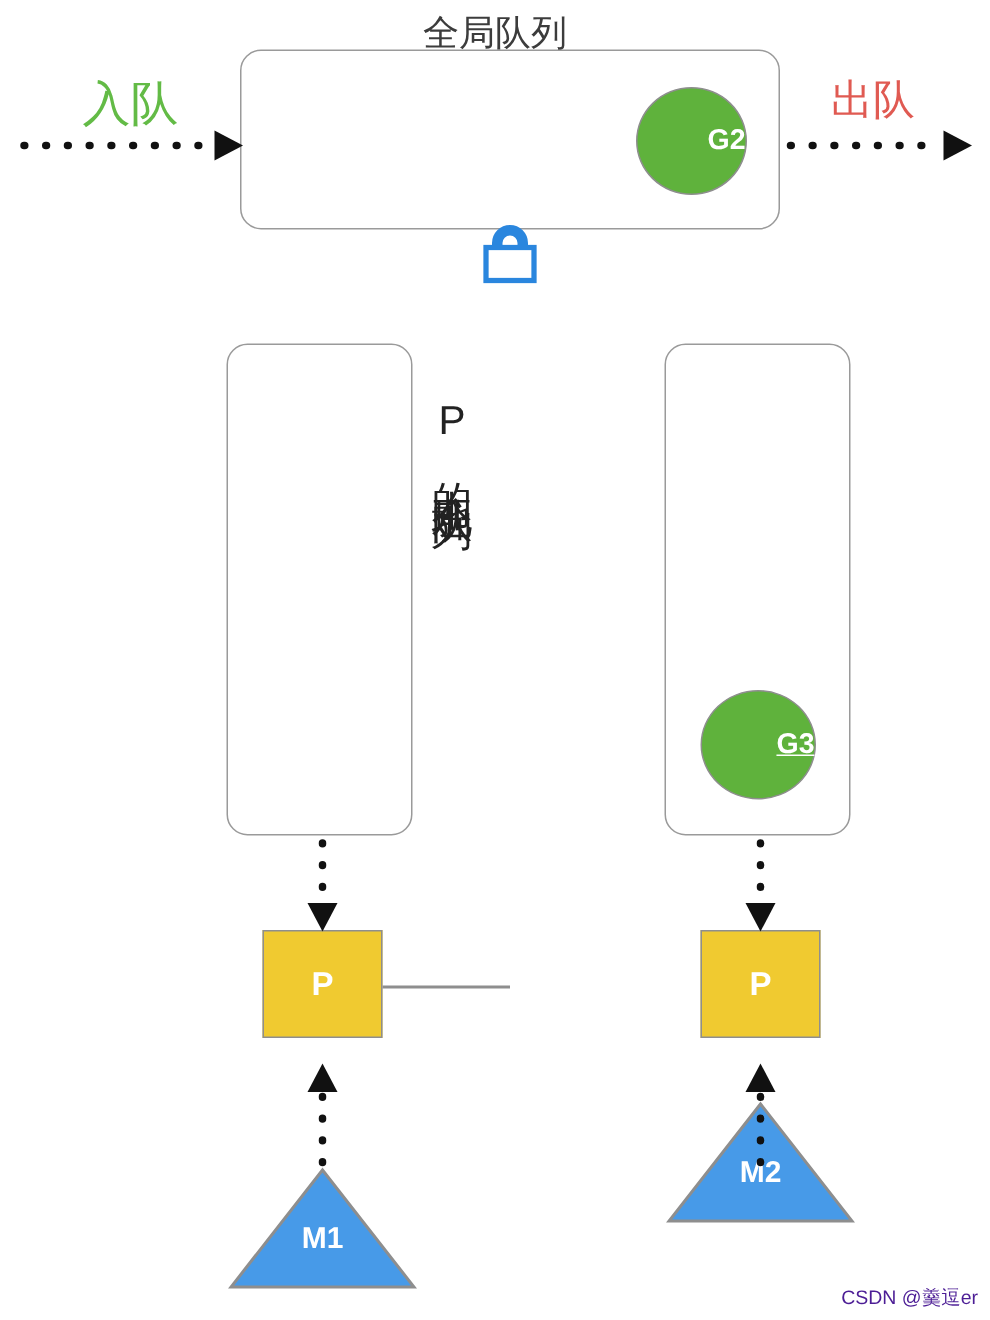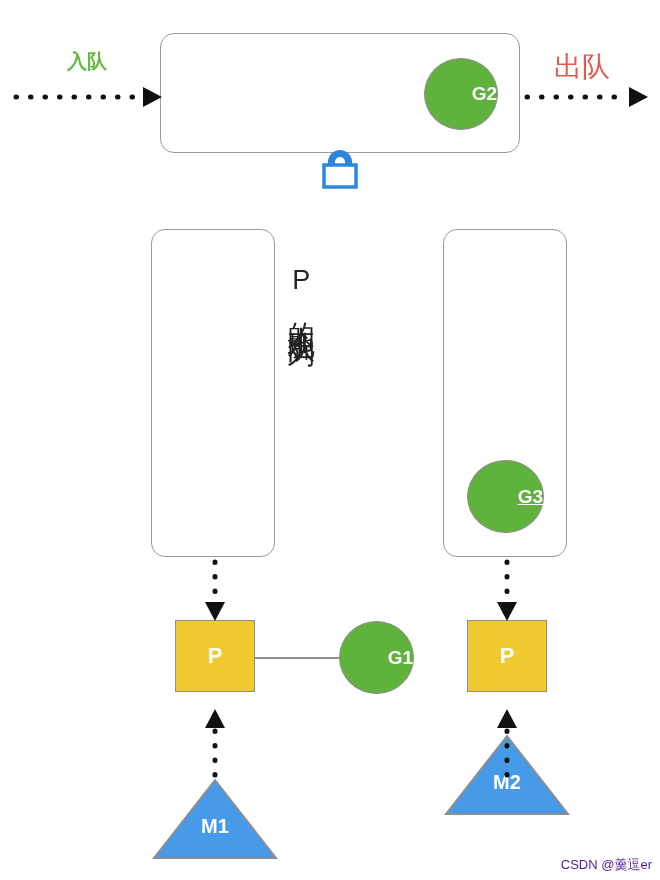--- a/index.html
+++ b/index.html
@@ -105,22 +105,23 @@
     color: #4c1d95;
     font-size: 13px;
     white-space: nowrap;
   }
 </style>
 </head>
 <body>
 
 <div id="canvas">
 
-
-  <div class="title" style="left:27px; top:48px; width:120px; font-size:20px; font-weight:bold; color:#63bb46;">入队</div>
+  <div class="title" style="left:230px; top:6px; width:200px; font-size:24px;">全局队列</div>
+
+  <div class="title" style="left:27px; top:48px; width:120px; font-size:32px; font-weight:normal; color:#63bb46;">入队</div>
 
   <div class="title" style="left:522px; top:48px; width:120px; font-size:28px; font-weight:normal; color:#e05a52;">出队</div>
 
   <div class="rrect" style="left:160px; top:33px; width:360px; height:120px;"></div>
 
   <div class="circle" style="left:424px; top:58px; width:74px; height:72px; font-size:19px;">
     <span>G2</span>
   </div>
 
   <div class="rrect" style="left:151px; top:229px; width:124px; height:328px;"></div>
@@ -136,23 +137,20 @@
   <div class="sqbox" style="left:175px; top:620px; width:80px; height:72px; font-size:22px;">
     <span>P</span>
   </div>
 
   <div class="sqbox" style="left:467px; top:620px; width:80px; height:72px; font-size:22px;">
     <span>P</span>
   </div>
 
   <div class="hline" style="left:255px; top:657px; width:85px;"></div>
 
-  <div class="circle" style="left:339px; top:621px; width:75px; height:73px; font-size:19px;">
-    <span>G1</span>
-  </div>
 
   <div class="tri-wrap" style="left:152px; top:778px; width:126px; height:82px;">
     <svg width="126" height="82" viewBox="0 0 126 82">
       <polygon points="63,2 124,80 2,80" fill="#479ae8" stroke="#8e8e8e" stroke-width="2"></polygon>
     </svg>
     <span class="tri-label" style="font-size:20px;">M1</span>
   </div>
 
   <div class="tri-wrap" style="left:444px; top:734px; width:126px; height:82px;">
     <svg width="126" height="82" viewBox="0 0 126 82">

